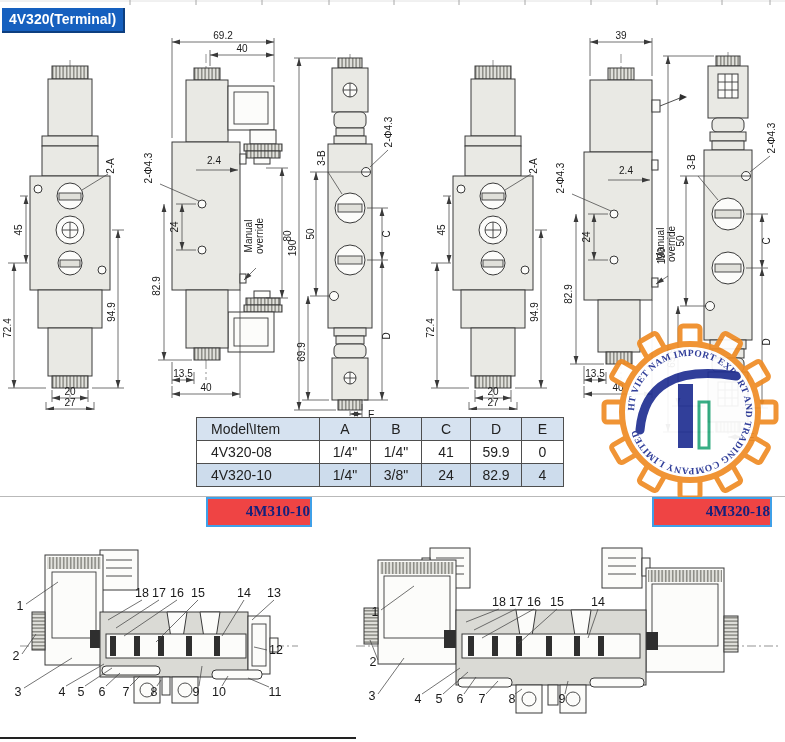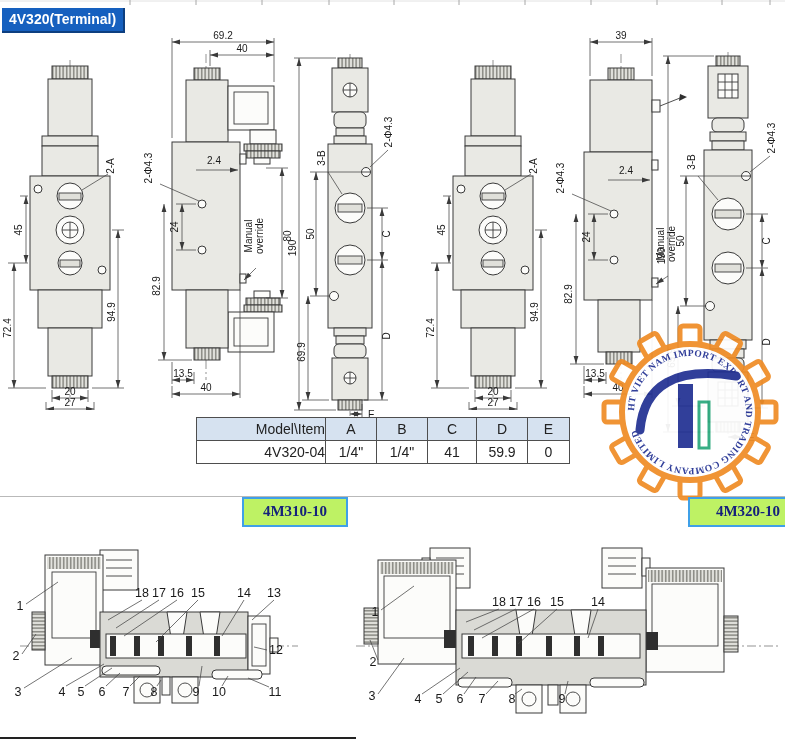--- a/index.html
+++ b/index.html
@@ -1,31 +1,31 @@
 <!DOCTYPE html>
 <html><head>
 <meta charset="utf-8">
 <style>
   html,body{margin:0;padding:0;background:#fff;}
   .root{position:relative;width:785px;height:742px;background:#fff;overflow:hidden;
         font-family:"Liberation Sans",sans-serif;}
   .abs{position:absolute;}
   .hdr{position:absolute;background:#1660bf;color:#fff;font:bold 14px/23px "Liberation Sans",sans-serif;
        padding:0 7px;border-right:2px solid #0d3f80;border-bottom:2px solid #0d3f80;}
-  .mlabel{position:absolute;background:#bef264;border:2px solid #3fa0e8;color:#15217b;
-          font:bold 15px/24px "Liberation Serif",serif;text-align:center;z-index:6;margin-left:36px;}
+  .mlabel{position:absolute;background:#ef4444;border:2px solid #3fa0e8;color:#15217b;
+          font:bold 15px/24px "Liberation Serif",serif;text-align:right;z-index:6;}
   .divline{position:absolute;left:0;top:496px;width:785px;height:1px;background:#b9b9b9;}
   .botline{position:absolute;left:0;top:737px;width:356px;height:2px;background:#222;}
   
   table.spec{position:absolute;left:196px;top:417px;border-collapse:collapse;z-index:2;
              font:14px "Liberation Sans",sans-serif;color:#222;table-layout:fixed;background:#fff;}
   table.spec td{border:1px solid #4e4e4e;height:22px;text-align:center;padding:0;}
   table.spec tr.h td{background:#d6e2f0;}
   table.spec tr.r2 td{background:#cddcec;}
-  table.spec td.c0{width:108px;text-align:right;padding-left:20px;}
+  table.spec td.c0{width:108px;text-align:left;padding-left:14px;}
   table.spec td.c1{width:50px;} table.spec td.c2{width:50px;} table.spec td.c3{width:48px;}
   table.spec td.c4{width:50px;} table.spec td.c5{width:41px;}
   
   .bd{fill:#e9e9e4;stroke:#3a3a3a;stroke-width:1;}
   .wt{fill:#fcfcfa;stroke:#3a3a3a;stroke-width:1;}
   .gr{fill:#dadad5;stroke:#3a3a3a;stroke-width:1;}
   .sl{fill:#e0e0da;stroke:#3a3a3a;stroke-width:.9;}
   .dk{fill:#2f2f2f;}
   .st0{fill:none;stroke:#3a3a3a;stroke-width:.9;}
   .dim{fill:none;stroke:#444;stroke-width:.75;}
@@ -399,34 +399,42 @@
   <tbody>
         <tr class="h">
     <td class="c0">Model\Item</td>
     <td class="c1">A</td>
     <td class="c2">B</td>
     <td class="c3">C</td>
     <td class="c4">D</td>
     <td class="c5">E</td>
   </tr>
   <tr>
-    <td class="c0">4V320-04</td>
+    <td class="c0">4V320-08</td>
     <td class="c1">1/4"</td>
     <td class="c2">1/4"</td>
     <td class="c3">41</td>
     <td class="c4">59.9</td>
     <td class="c5">0</td>
   </tr>
+  <tr class="r2">
+    <td class="c0">4V320-10</td>
+    <td class="c1">1/4"</td>
+    <td class="c2">3/8"</td>
+    <td class="c3">24</td>
+    <td class="c4">82.9</td>
+    <td class="c5">4</td>
+  </tr>
 </tbody>
     </table>
 
 <div class="divline"></div>
 
 <div class="mlabel" style="left:206px;top:497px;width:102px;height:26px">4M310-10</div>
-<div class="mlabel" style="left:652px;top:497px;width:116px;height:26px">4M320-10</div>
+<div class="mlabel" style="left:652px;top:497px;width:116px;height:26px">4M320-18</div>
 
 <svg class="abs" style="left:6px;top:546px" width="340" height="194" viewBox="0 0 340 194">
   <line class="cl" x1="14" y1="100" x2="292" y2="100"></line>
   <g>
     <rect class="wt" x="94" y="4" width="38" height="40"></rect>
     <line class="st0" x1="100" y1="14" x2="126" y2="14"></line>
         <line class="st0" x1="100" y1="22" x2="126" y2="22"></line>
     <line class="st0" x1="100" y1="30" x2="126" y2="30"></line>
     <rect class="wt" x="86" y="14" width="8" height="18"></rect>
     <rect class="wt" x="39" y="9" width="58" height="110"></rect>

